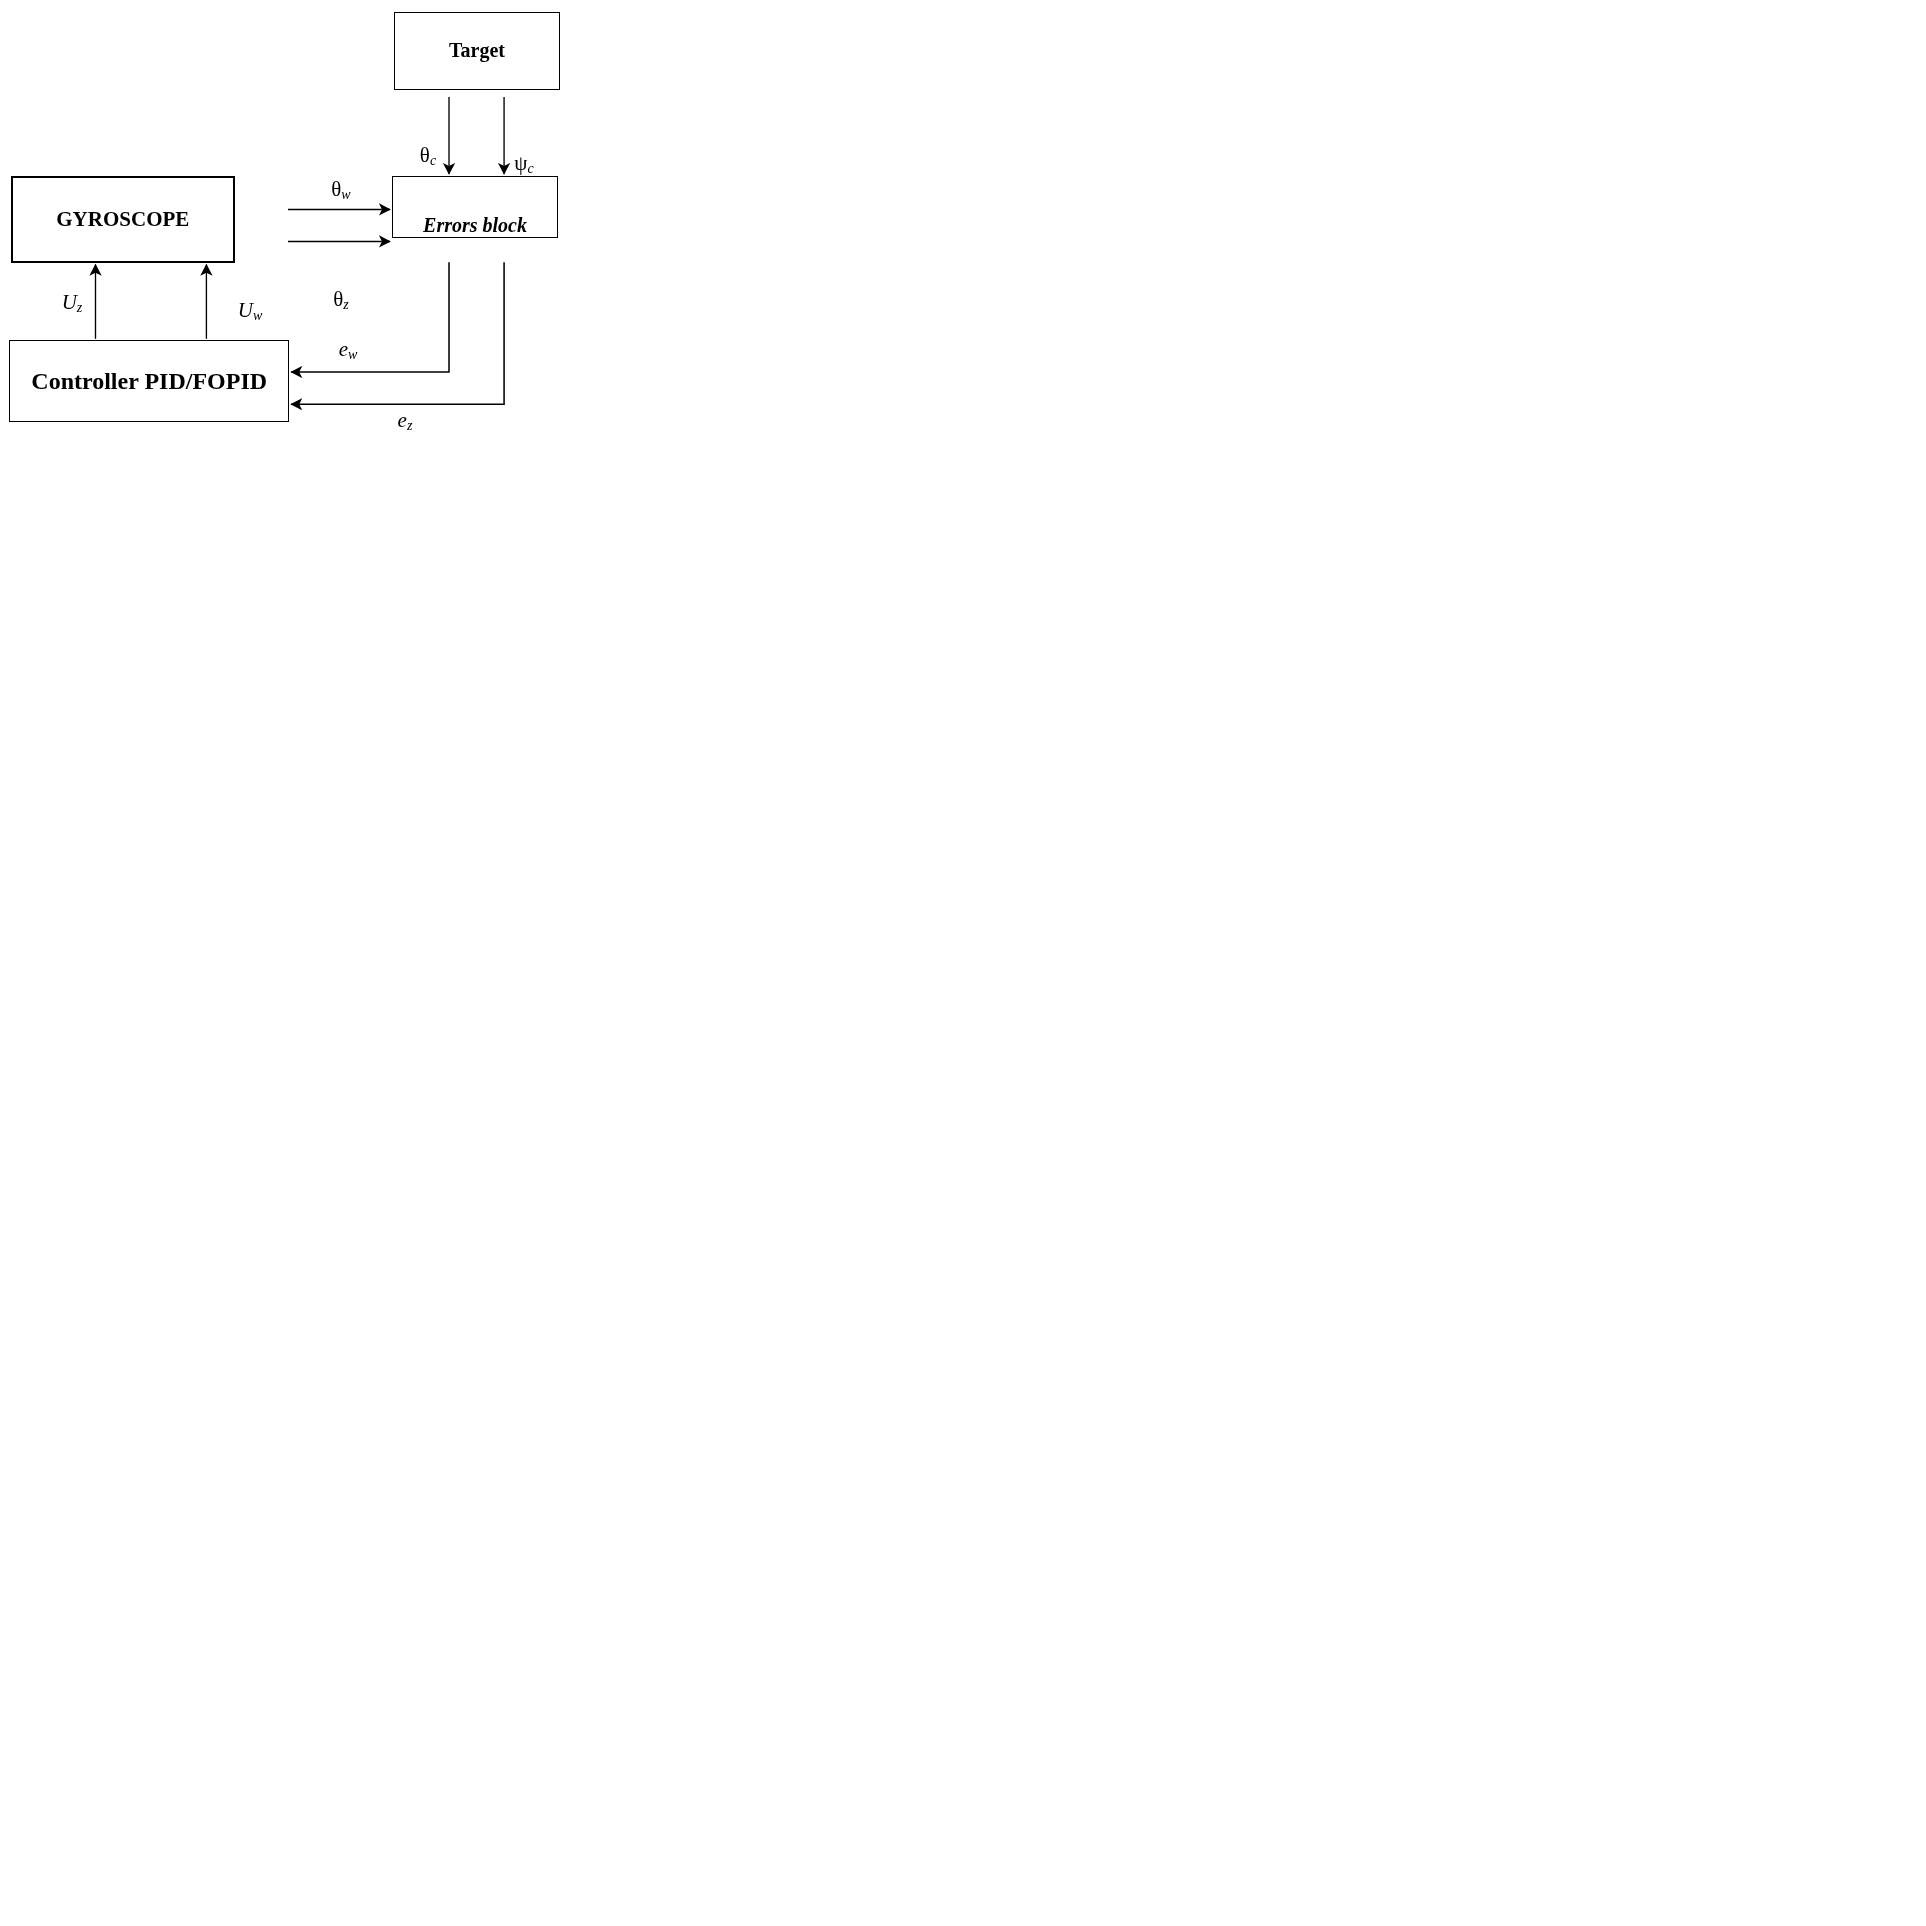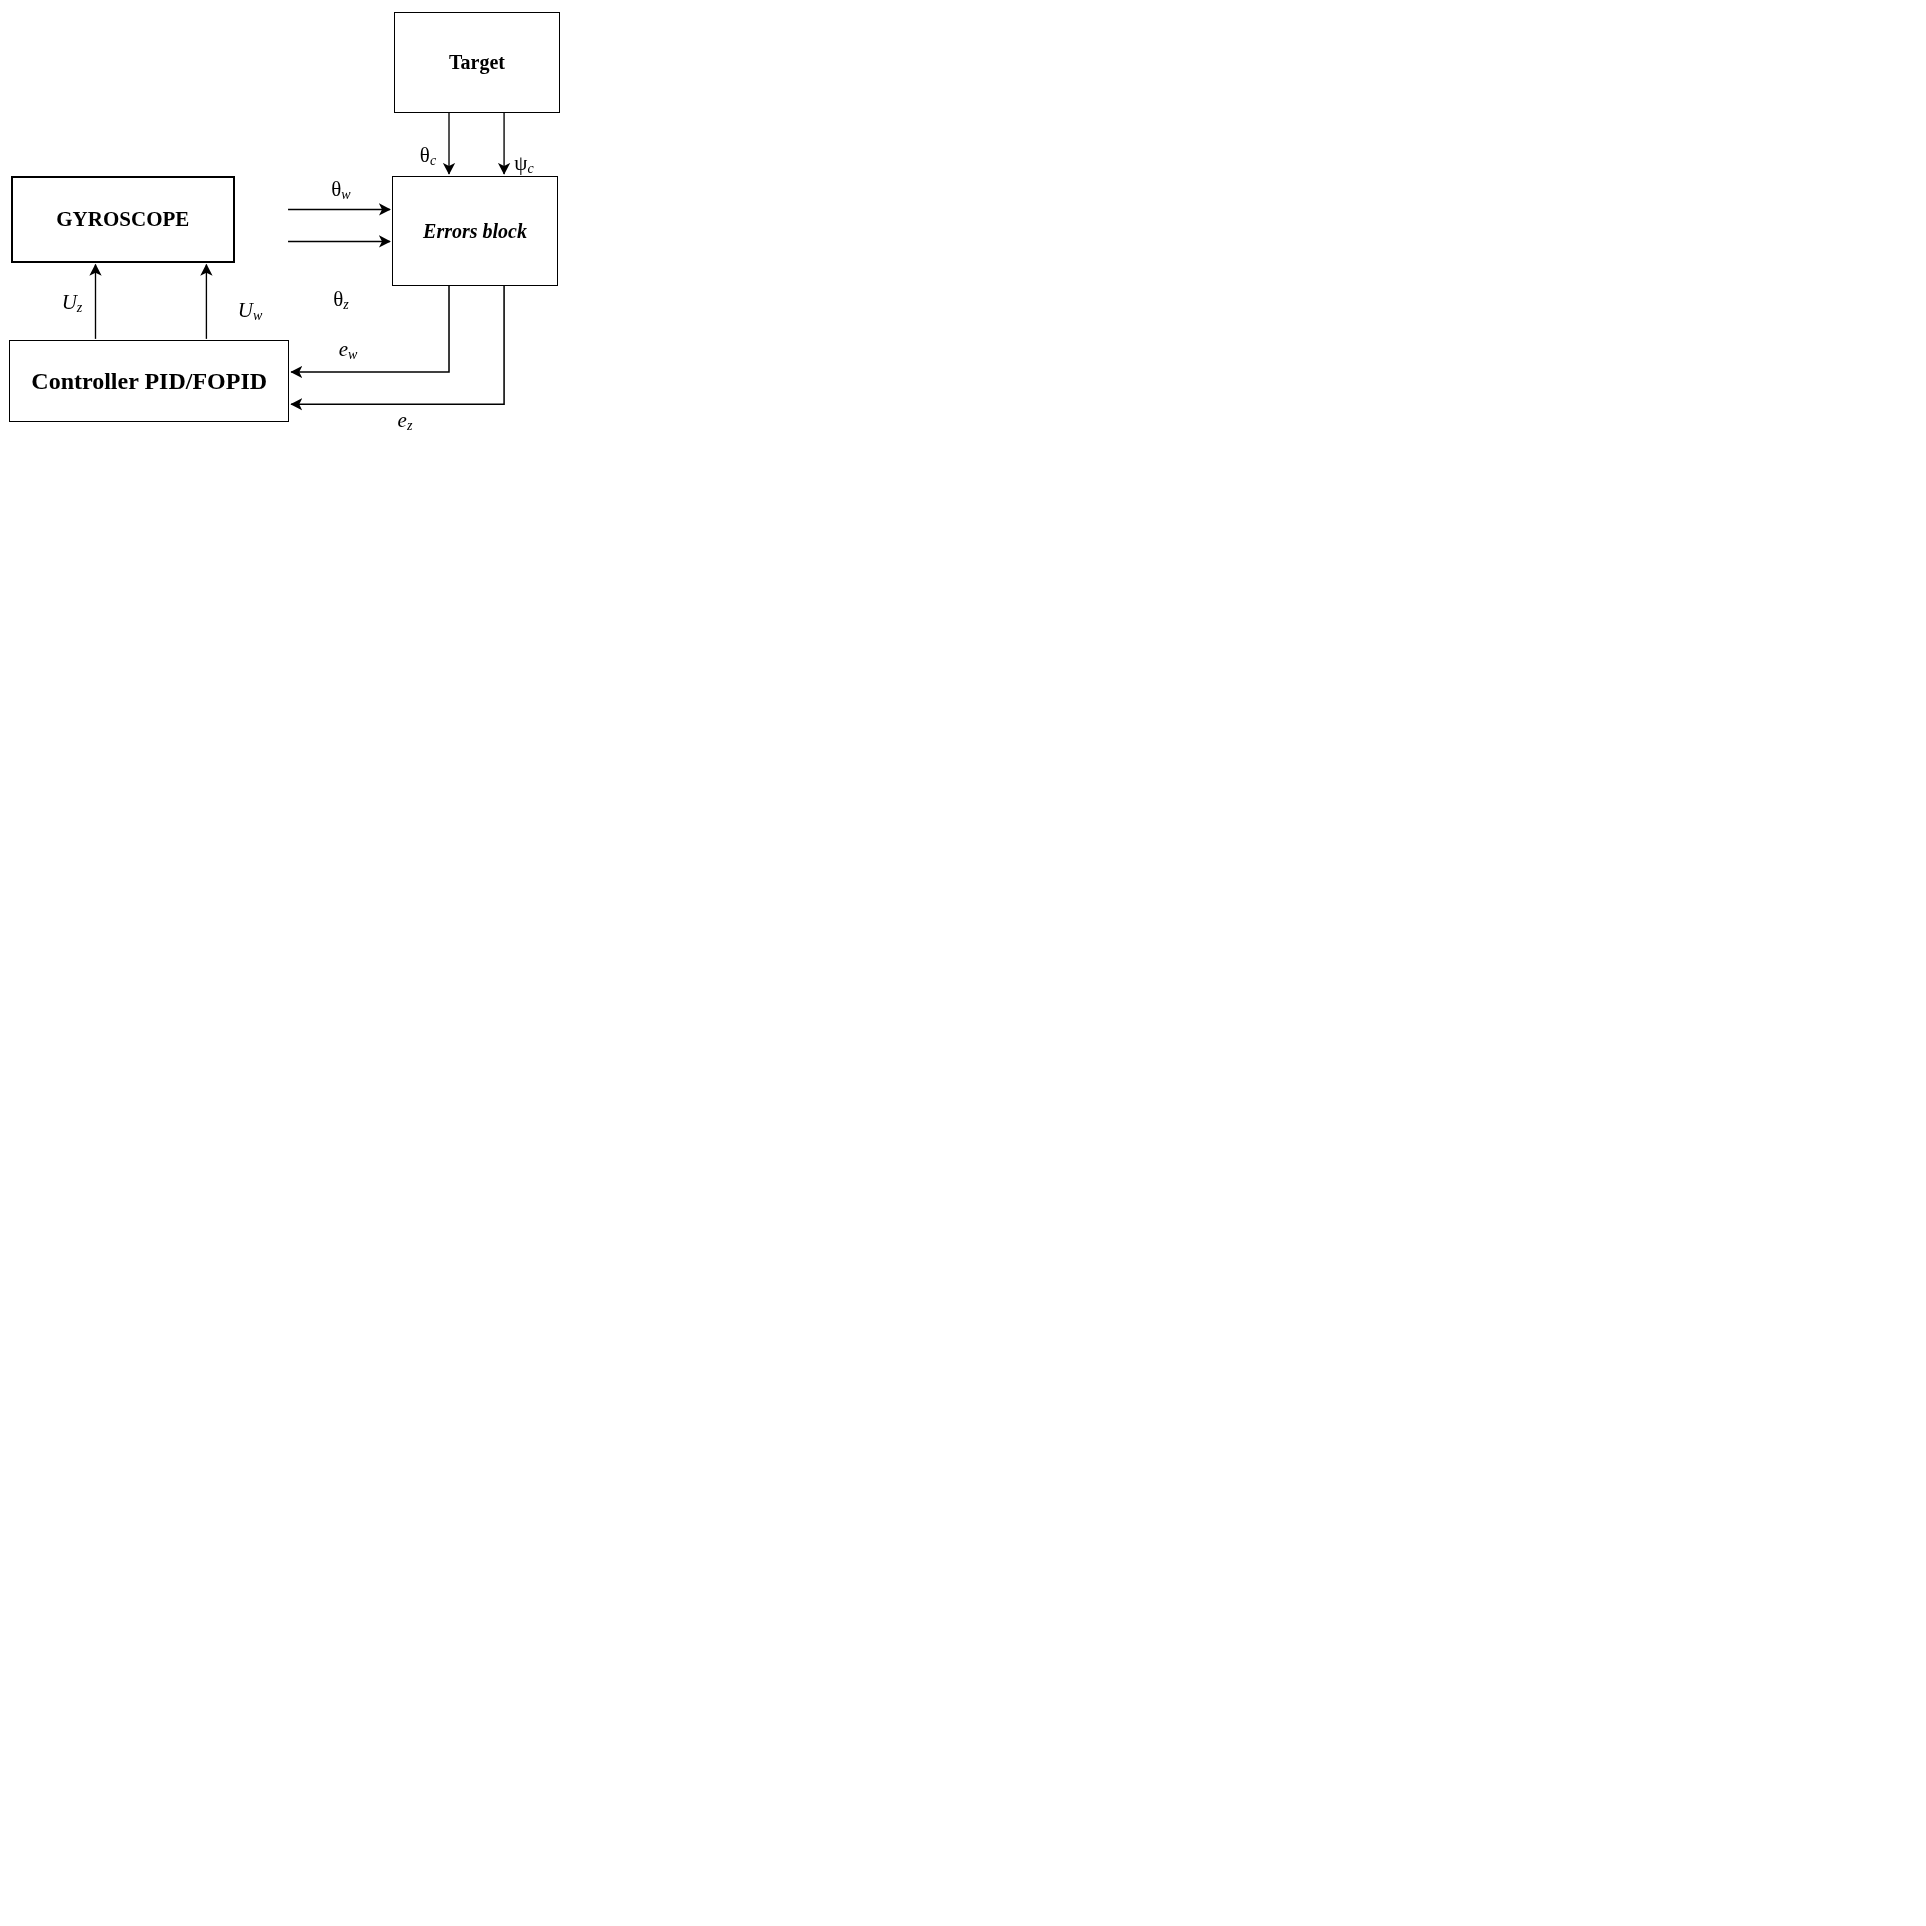--- a/index.html
+++ b/index.html
@@ -29,32 +29,33 @@
     display: flex;
     align-items: center;
     justify-content: center;
     text-align: center;
   }
   .box .box-label {
     font-weight: bold;
     white-space: nowrap;
   }
   .box-target {
-    left: 394px; top: 11.6px; width: 166px; height: 101px;
+    left: 394px; top: 11.6px; width: 166px; height: 78px;
     border: 1.9px solid #000;
   }
   .box-target .box-label { font-size: 20px; }
   .box-gyroscope {
     left: 10.8px; top: 176px; width: 224px; height: 87px;
     border: 2.7px solid #000;
   }
   .box-gyroscope .box-label { font-size: 21px; }
   .box-errors {
-    left: 392px; top: 176px; width: 166px; height: 110px;
+    left: 392px; top: 176px; width: 166px; height: 62px;
     border: 1.9px solid #000;
+    align-items: flex-end;
   }
   .box-errors .box-label { font-size: 20px; font-style: italic; }
   .box-controller {
     left: 9.2px; top: 340px; width: 280px; height: 82px;
     border: 1.9px solid #000;
   }
   .box-controller .box-label { font-size: 24px; }
 
   .signal-label {
     position: absolute;

